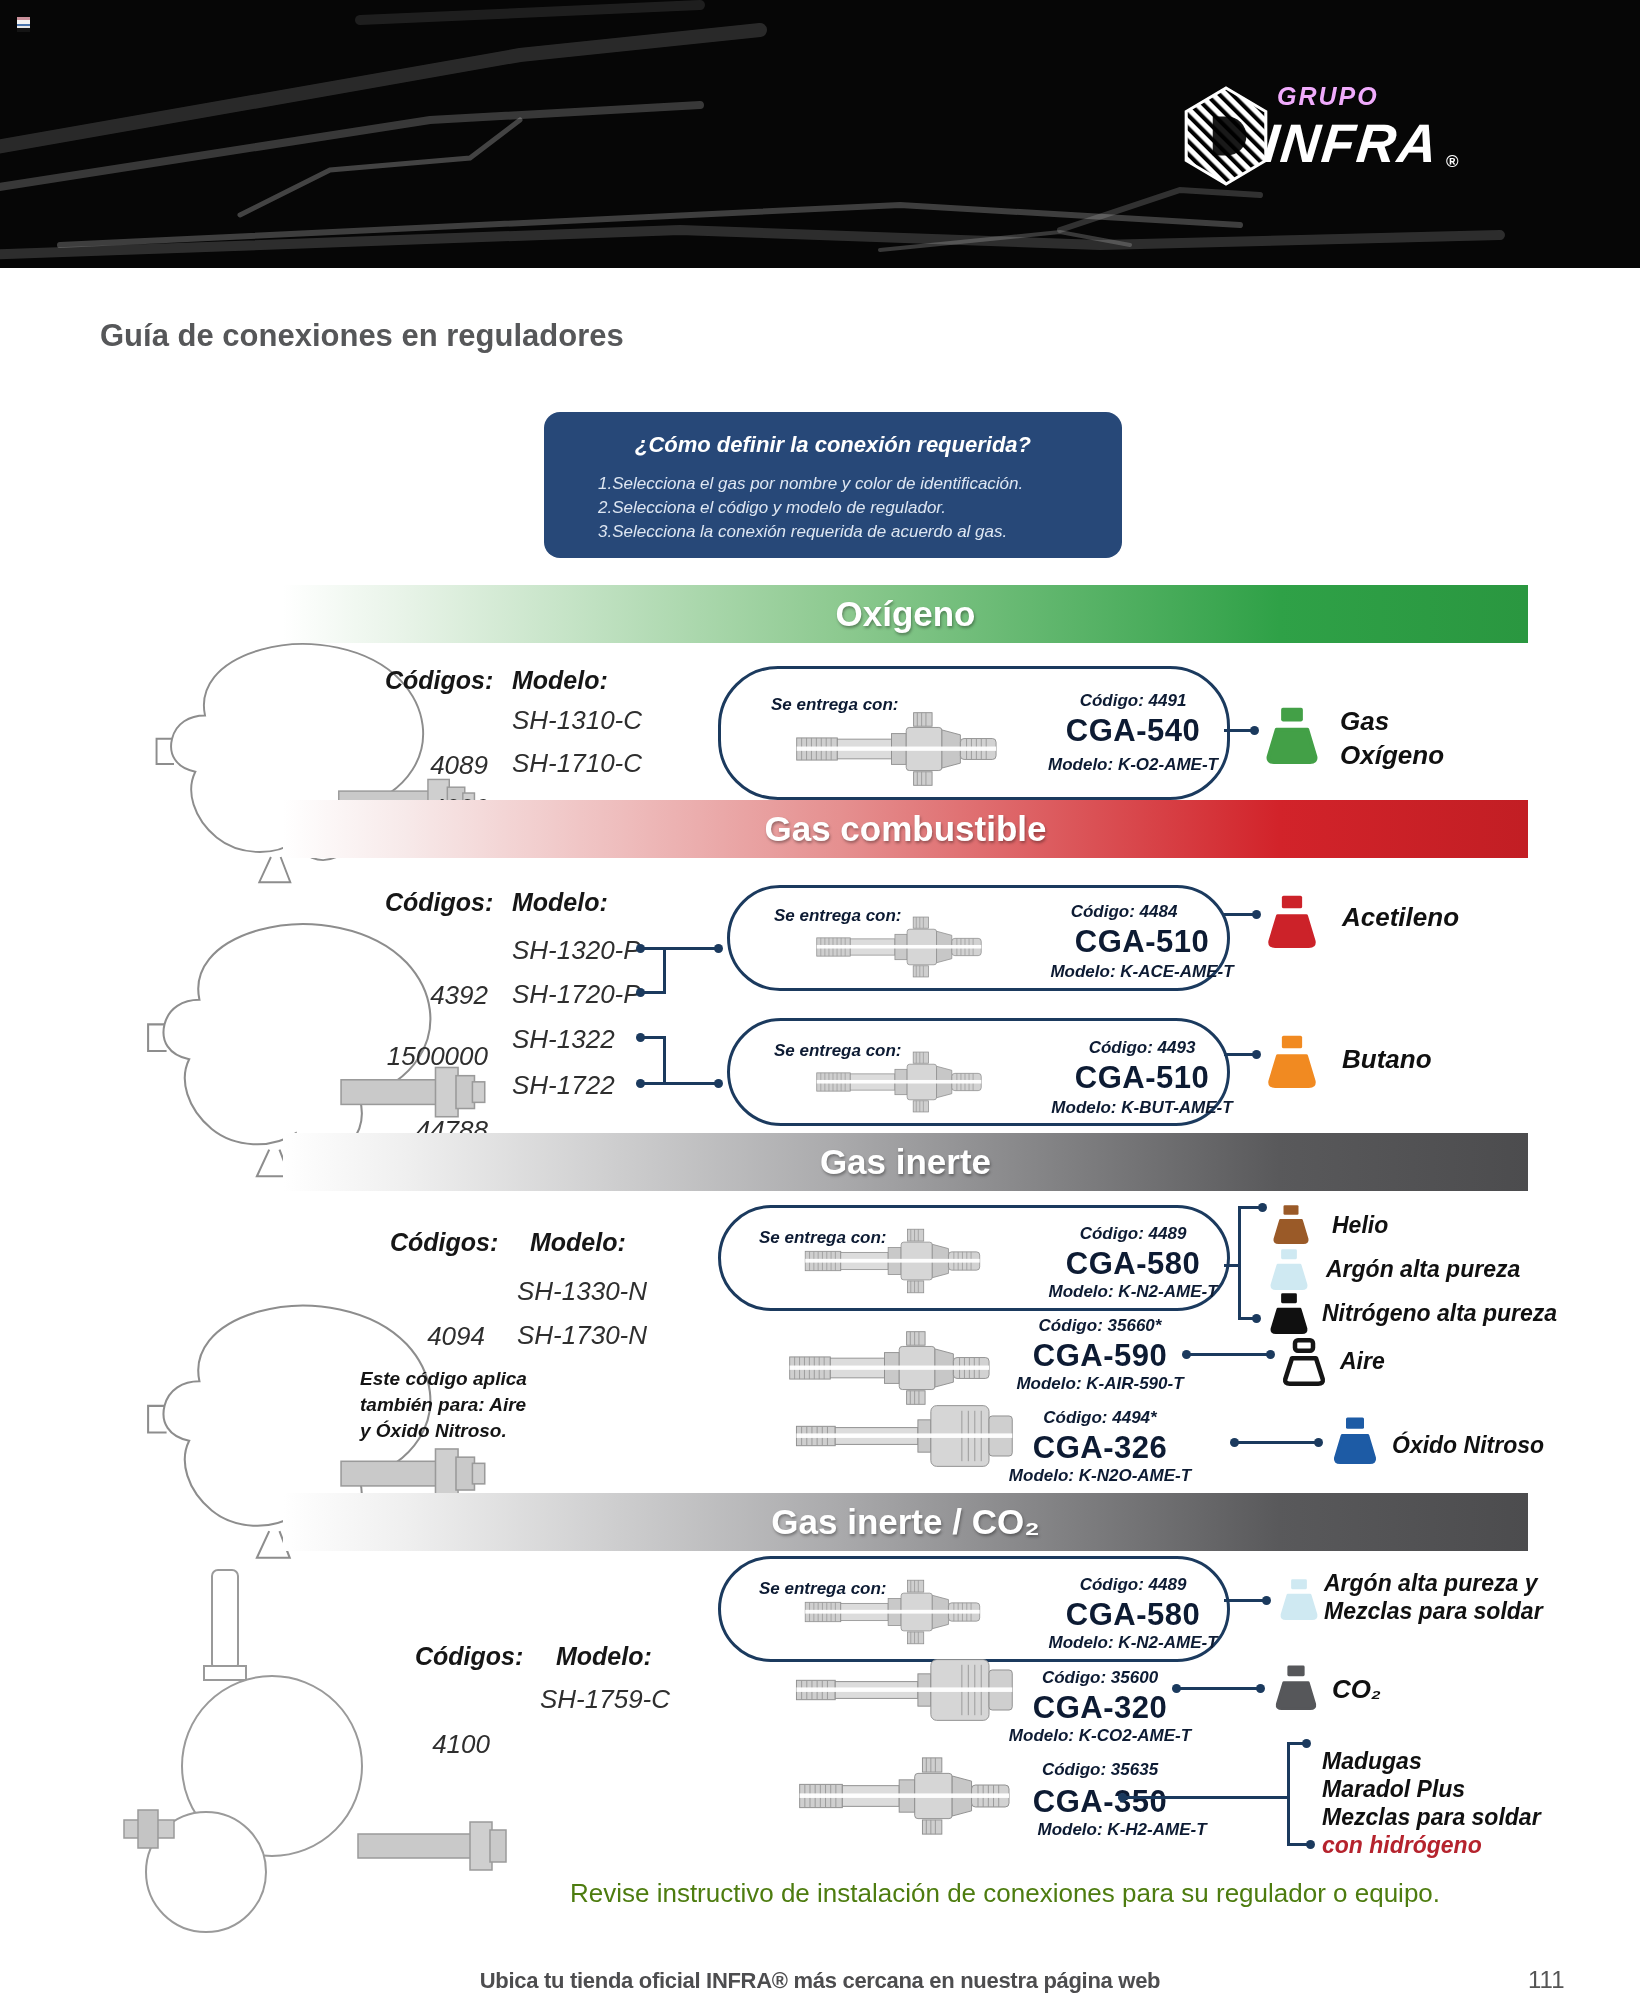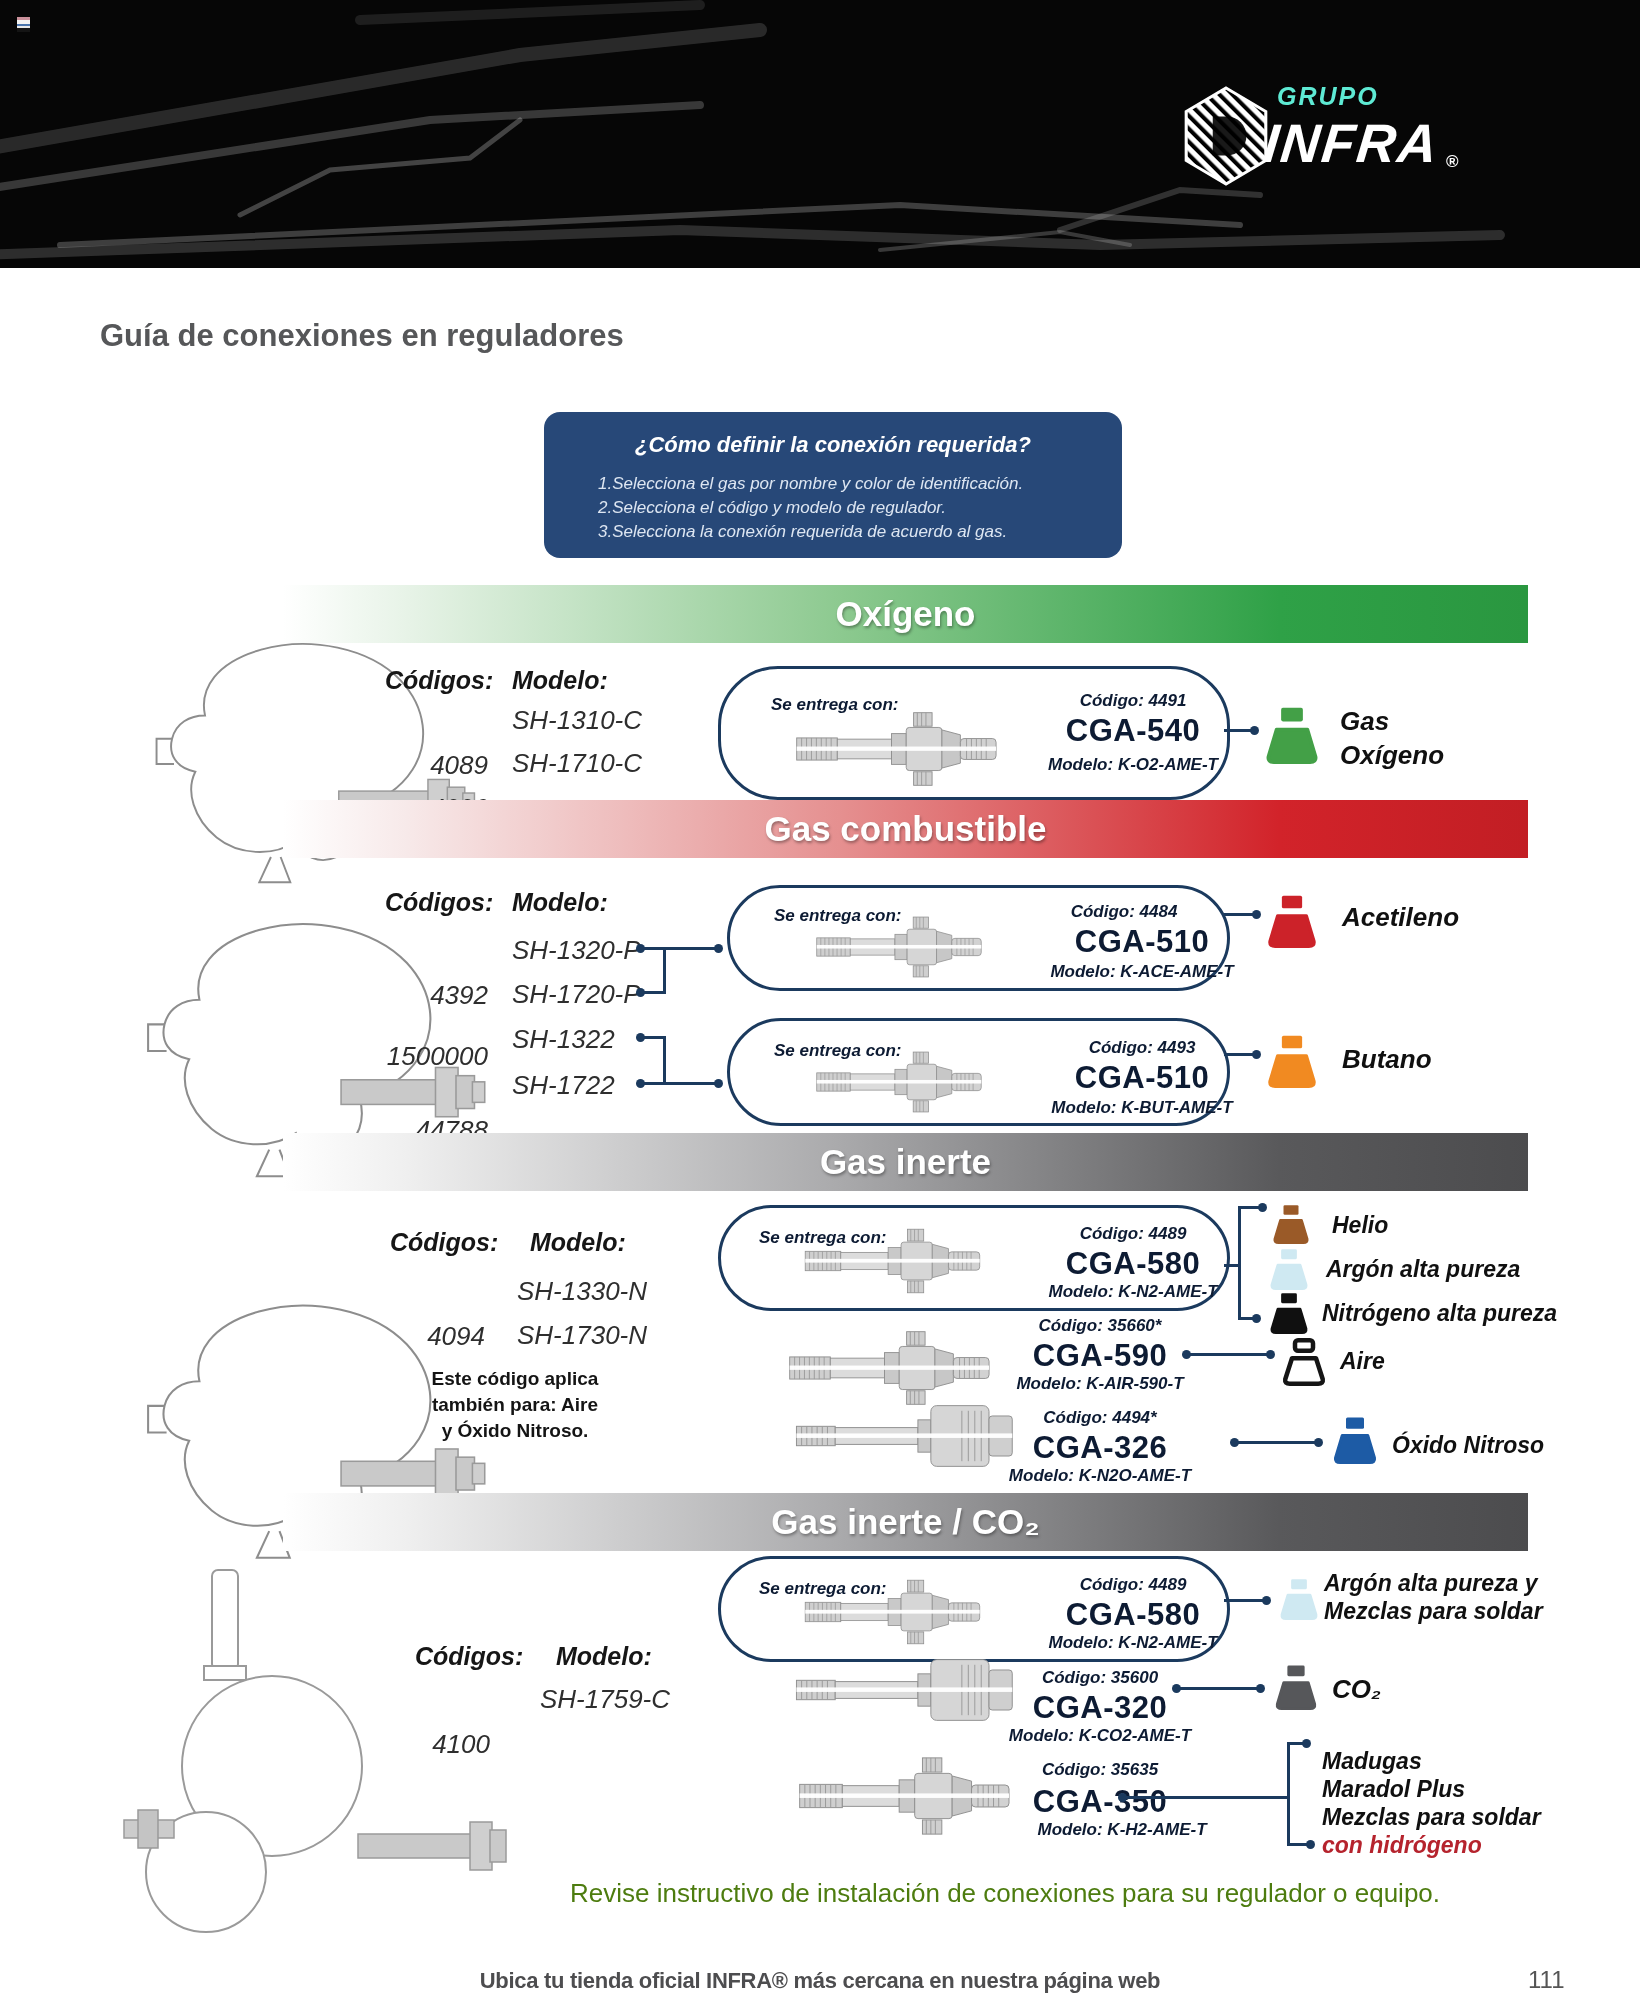--- a/index.html
+++ b/index.html
@@ -4,21 +4,21 @@
 <style>
   html,body{margin:0;padding:0;background:#ffffff;}
   .page{position:relative;width:1640px;height:2000px;background:#ffffff;overflow:hidden;
         font-family:"Liberation Sans","DejaVu Sans",sans-serif;}
   .abs{position:absolute;}
 
   
   .hdr{position:absolute;left:0;top:0;width:1640px;height:268px;background:#050505;overflow:hidden;}
   .cornerflag{position:absolute;left:17px;top:17px;width:13px;height:15px;
     background:linear-gradient(180deg,#c9909a 0 22%,#f2f2f2 22% 46%,#4a74ac 46% 62%,#e8e8e8 62% 74%,#141414 74% 100%);}
-  .logo-grupo{position:absolute;left:1277px;top:82px;color:#5eead4;font-size:25px;font-style:italic;font-weight:600;letter-spacing:2px;}
+  .logo-grupo{position:absolute;left:1277px;top:82px;color:#f0abfc;font-size:25px;font-style:italic;font-weight:600;letter-spacing:2px;}
   .logo-infra{position:absolute;left:1264px;top:112px;color:#fff;font-size:54px;font-style:italic;font-weight:800;letter-spacing:2px;transform:skewX(-6deg);}
   .logo-reg{position:absolute;left:1446px;top:152px;color:#fff;font-size:17px;font-weight:700;}
 
   
   .ptitle{position:absolute;left:100px;top:318px;font-size:31px;font-weight:700;color:#565759;}
 
   
   .infobox{position:absolute;left:544px;top:412px;width:578px;height:146px;background:#274878;border-radius:16px;}
   .infobox .t{position:absolute;left:0;top:20px;width:100%;text-align:center;color:#ffffff;font-size:22px;font-weight:700;font-style:italic;}
   .infobox .s{position:absolute;left:54px;color:#dde6f2;font-size:17px;font-style:italic;}
@@ -28,21 +28,21 @@
   .banner span{display:block;width:100%;text-align:center;color:#fff;font-size:35px;font-weight:700;line-height:58px;
     text-shadow:1px 2px 3px rgba(0,0,0,0.35);}
   .bn-green{background:linear-gradient(90deg,#ffffff 0%,#e7f3e7 10%,#8cc98f 45%,#2fa147 80%,#2a9740 100%);}
   .bn-red{background:linear-gradient(90deg,#ffffff 0%,#f7e9e9 10%,#e58f8f 45%,#d2232a 80%,#c21e24 100%);}
   .bn-gray{background:linear-gradient(90deg,#ffffff 0%,#efefef 10%,#a9a9ab 45%,#59595b 80%,#4c4c4e 100%);}
 
   
   .codehdr{position:absolute;font-size:25px;font-weight:700;font-style:italic;color:#161616;}
   .codeval{position:absolute;font-size:26px;font-style:italic;color:#2e2e2e;}
   .coder{text-align:right;margin-top:45px;}
-  .note{position:absolute;font-size:19px;font-weight:700;color:#141414;text-align:center;}
+  .note{position:absolute;font-size:19px;font-weight:700;font-style:italic;color:#141414;}
 
   
   .capsule{position:absolute;border:3.5px solid #1b3a5e;border-radius:60px;background:#fff;}
   .se{position:absolute;font-size:17px;font-weight:700;font-style:italic;color:#0d1b33;}
   .ccode{position:absolute;font-size:17px;font-weight:700;font-style:italic;color:#0d1b33;text-align:center;}
   .cga{position:absolute;font-size:31px;font-weight:700;color:#0d1b33;text-align:center;letter-spacing:0.5px;}
 
   
   .hl{position:absolute;height:3px;background:#1b3a5e;}
   .vl{position:absolute;width:3px;background:#1b3a5e;}

